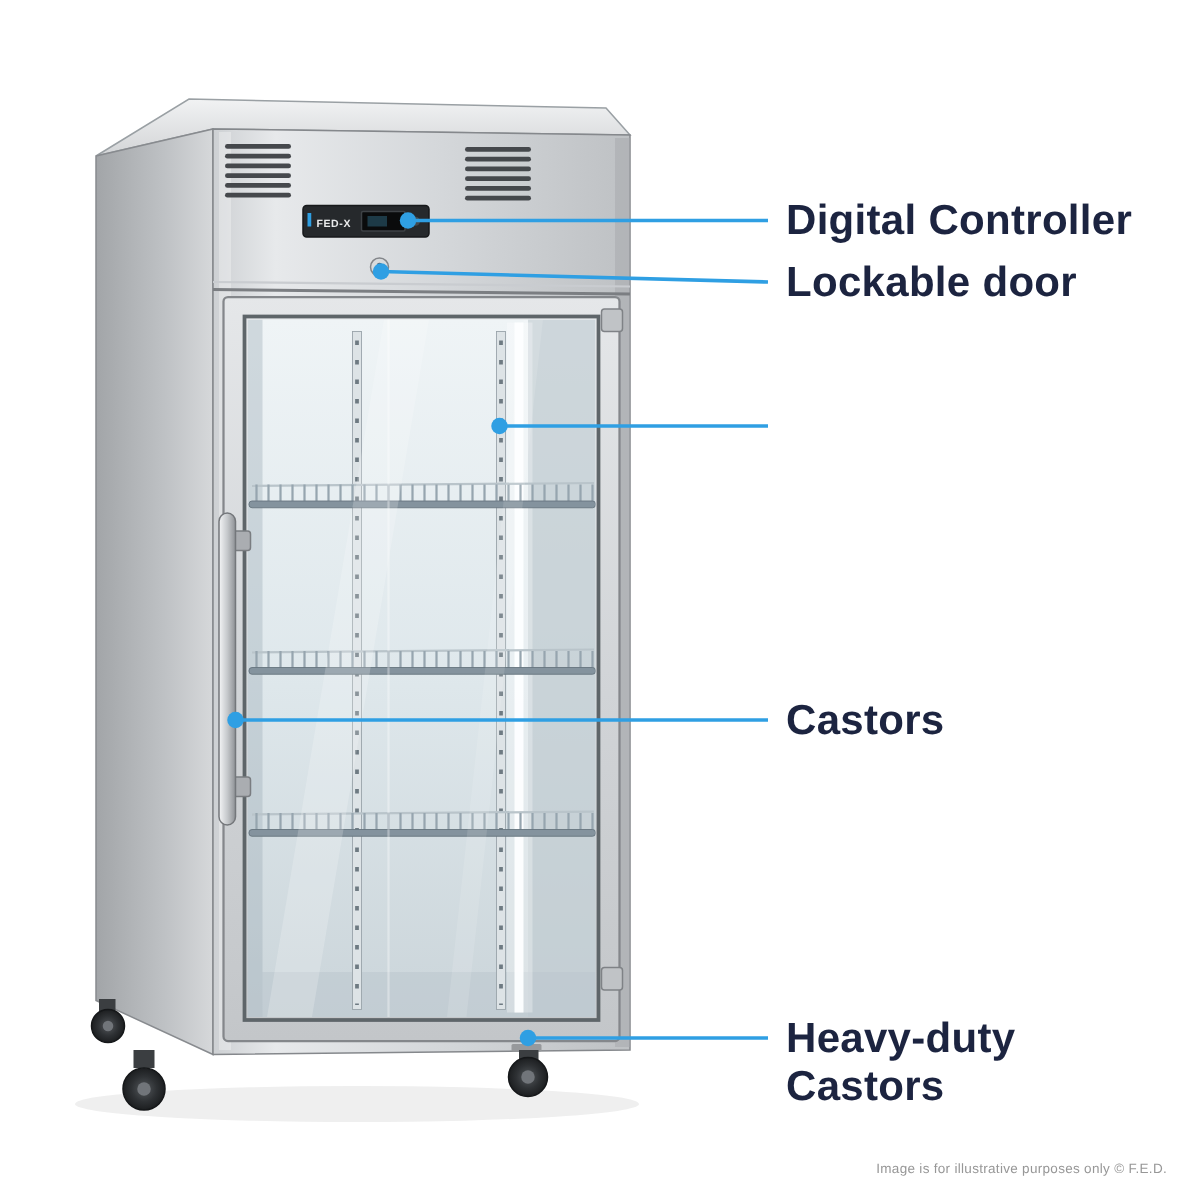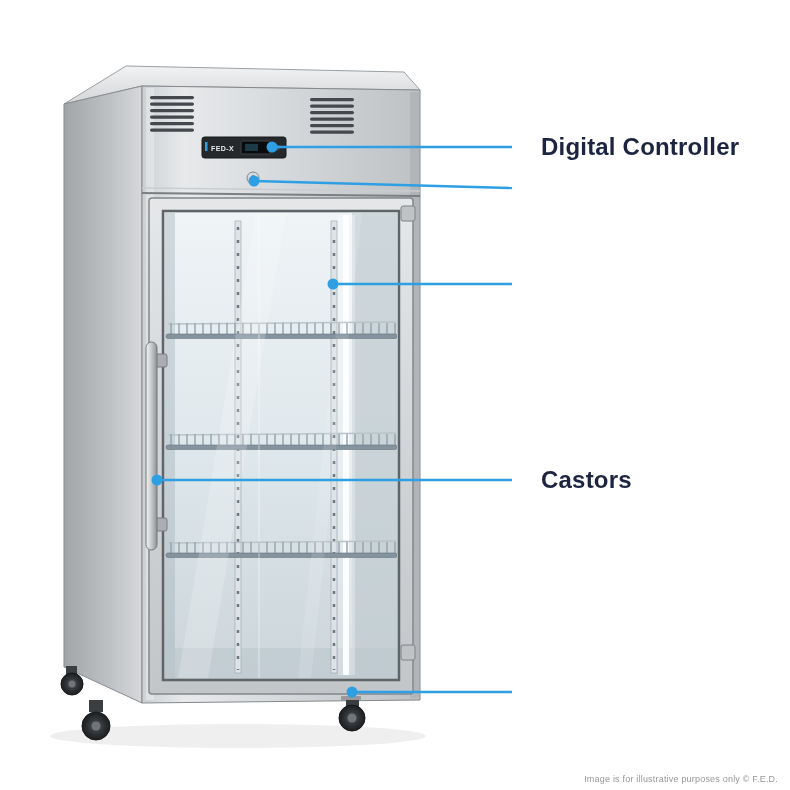--- a/index.html
+++ b/index.html
@@ -5,22 +5,22 @@
   html,body{margin:0;padding:0;background:#fff;}
   .canvas{
     position:relative;width:790px;height:790px;overflow:hidden;
     background:var(--background,#ffffff);
     font-family:"Liberation Sans",sans-serif;
   }
   .canvas svg{position:absolute;left:0;top:0;}
   .leader{stroke:var(--accent,#2f9fe3);stroke-width:2.4;fill:none;}
   .dot{fill:var(--accent,#2f9fe3);}
   .label{
-    position:absolute;font-size:24px;line-height:30px;font-weight:600;
-    color:var(--label-text,#1c2440);letter-spacing:0.2px;white-space:nowrap;margin-left:17px;
+    position:absolute;font-size:28px;line-height:30px;font-weight:600;
+    color:var(--label-text,#1c2440);letter-spacing:0.2px;white-space:nowrap;
   }
   .l1{left:524px;top:132px}
   .l2{left:524px;top:173px}
   .l3{left:524px;top:269px}
   .l4{left:524px;top:465px}
   .l5{left:524px;top:676px;width:185px;line-height:32px;white-space:normal;}
   .footer{
     position:absolute;right:12px;bottom:6px;font-size:9px;color:#979797;
     letter-spacing:0.2px;
     text-align:center;
@@ -206,20 +206,22 @@
 
       <line class="leader" x1="157" y1="480" x2="512" y2="480"></line>
       <circle class="dot" cx="157" cy="480" r="5.5"></circle>
 
       <line class="leader" x1="352" y1="692" x2="512" y2="692"></line>
       <circle class="dot" cx="352" cy="692" r="5.5"></circle>
     </g>
   </svg>
 
   <div class="label l1">Digital Controller</div>
+  <div class="label l2">Lockable door</div>
   <div class="label l4">Castors</div>
+  <div class="label l5">Heavy-duty Castors</div>
 
   <div class="footer">
     <span>Image is for illustrative purposes only</span>
     <span>© F.E.D.</span>
   </div>
 
 </div>
 
 </body></html>

